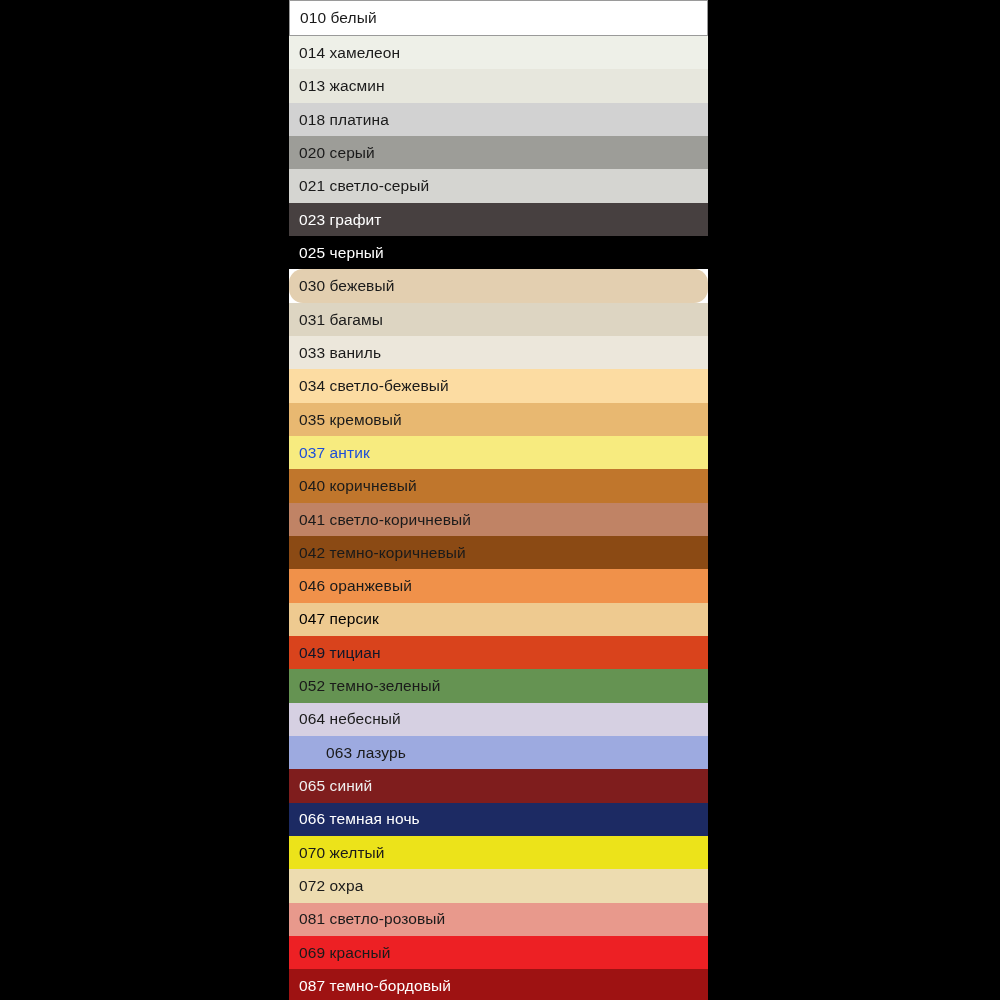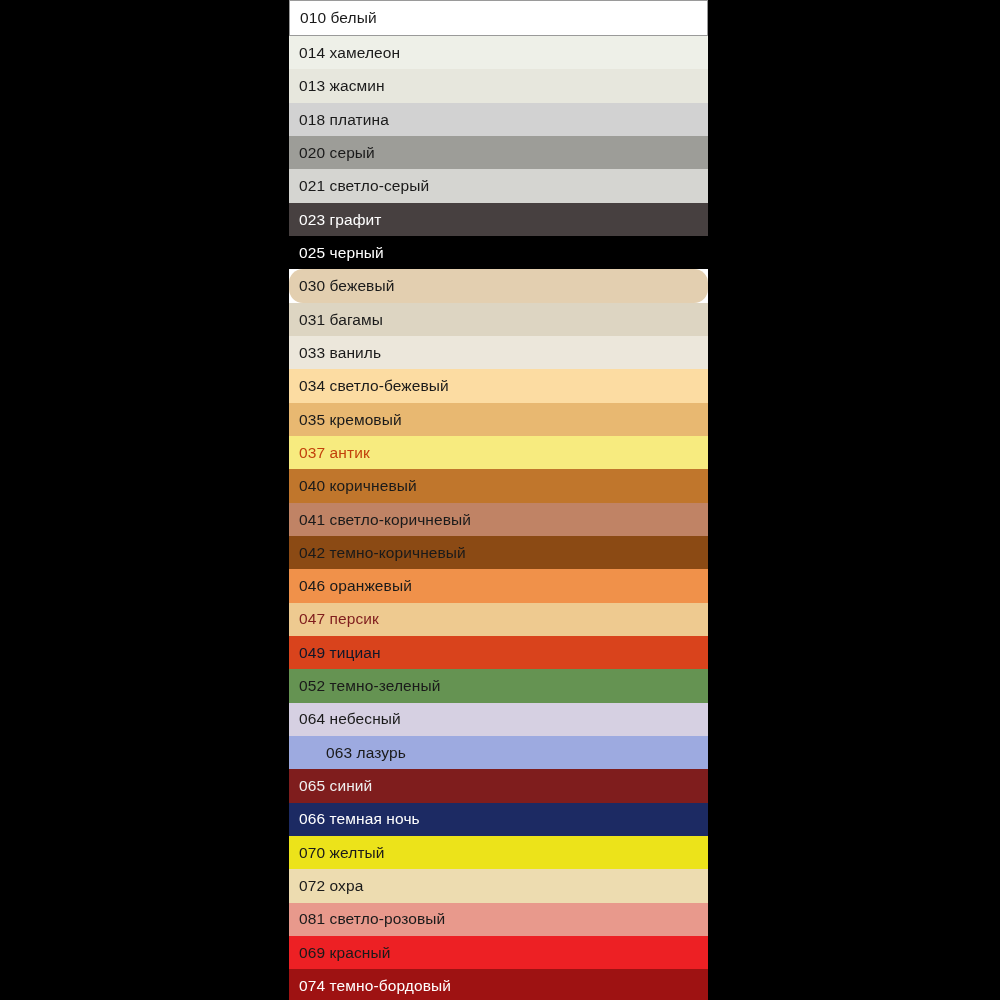--- a/index.html
+++ b/index.html
@@ -88,36 +88,36 @@
       <div class="color-row" style="background: rgb(236, 231, 219);">
         <span class="row-label" style="color: rgb(26, 26, 26);">033 ваниль</span>
       </div>
       <div class="color-row" style="background: rgb(252, 220, 162);">
         <span class="row-label" style="color: rgb(26, 26, 26);">034 светло-бежевый</span>
       </div>
       <div class="color-row" style="background: rgb(232, 184, 113);">
         <span class="row-label" style="color: rgb(26, 26, 26);">035 кремовый</span>
       </div>
       <div class="color-row" style="background: rgb(247, 235, 127);">
-        <span class="row-label" style="color: #c2410c;">037 антик</span>
+        <span class="row-label" style="color: #1d4ed8;">037 антик</span>
       </div>
       <div class="color-row" style="background: rgb(192, 118, 44);">
         <span class="row-label" style="color: rgb(26, 26, 26);">040 коричневый</span>
       </div>
       <div class="color-row" style="background: rgb(192, 131, 101);">
         <span class="row-label" style="color: rgb(26, 26, 26);">041 светло-коричневый</span>
       </div>
       <div class="color-row" style="background: rgb(139, 74, 20);">
         <span class="row-label" style="color: rgb(26, 26, 26);">042 темно-коричневый</span>
       </div>
       <div class="color-row" style="background: rgb(240, 145, 74);">
         <span class="row-label" style="color: rgb(26, 26, 26);">046 оранжевый</span>
       </div>
       <div class="color-row" style="background: rgb(238, 202, 144);">
-        <span class="row-label" style="color: #7f1d1d;">047 персик</span>
+        <span class="row-label" style="color: #000000;">047 персик</span>
       </div>
       <div class="color-row" style="background: rgb(217, 67, 28);">
         <span class="row-label" style="color: #0f172a;">049 тициан</span>
       </div>
       <div class="color-row" style="background: rgb(101, 147, 82);">
         <span class="row-label" style="color: rgb(26, 26, 26);">052 темно-зеленый</span>
       </div>
       <div class="color-row" style="background: rgb(214, 208, 226);">
         <span class="row-label" style="color: rgb(26, 26, 26);">064 небесный</span>
       </div>
@@ -136,16 +136,16 @@
       <div class="color-row" style="background: rgb(237, 220, 176);">
         <span class="row-label" style="color: rgb(26, 26, 26);">072 охра</span>
       </div>
       <div class="color-row" style="background: rgb(232, 153, 140);">
         <span class="row-label" style="color: rgb(26, 26, 26);">081 светло-розовый</span>
       </div>
       <div class="color-row" style="background: rgb(237, 32, 36);">
         <span class="row-label" style="color: rgb(26, 26, 26);">069 красный</span>
       </div>
       <div class="color-row" style="background: rgb(158, 18, 18);">
-        <span class="row-label" style="color: rgb(255, 255, 255);">074 темно-бордовый</span>
+        <span class="row-label" style="color: rgb(255, 255, 255);">087 темно-бордовый</span>
       </div>
     </div>
 </div>
 
 </body></html>

